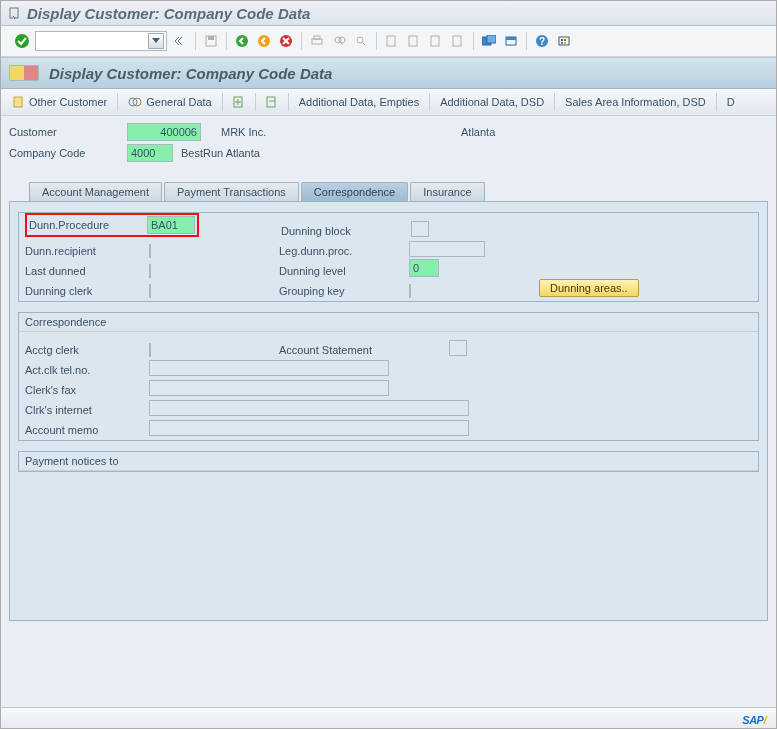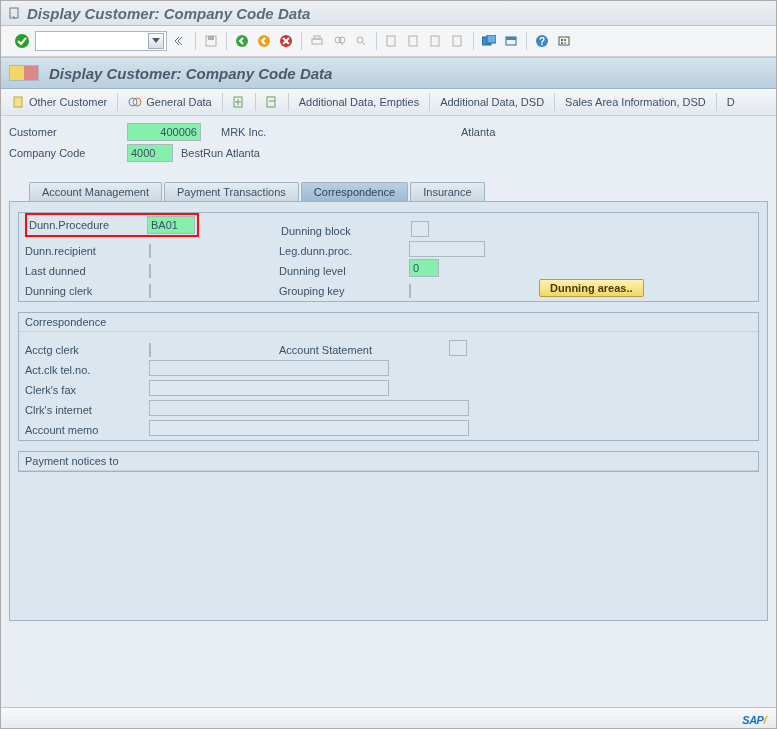--- a/index.html
+++ b/index.html
@@ -41,21 +41,21 @@
   .col3{width:130px;color:#3a5068;}
   .col4{width:90px;}
   .col5{flex:1;display:flex;justify-content:flex-start;padding-left:40px;}
   .fld{background:#dce7ef;border:1px solid #aab8c2;height:16px;box-sizing:border-box;}
   .fld.xs{width:18px;}
   .fld.md{width:98px;}
   .fld.lg{width:320px;}
   .fld.ml{width:110px;}
   .highlight{border:2px solid #e11;padding:1px 2px;display:inline-flex;align-items:center;}
   .highlight .col1{width:118px;}
-  .btn{background:linear-gradient(#fff2b0,#f2d766);border:1px solid #b89c3e;padding:2px 10px;color:#4a3a10;border-radius:2px;height:18px;box-sizing:border-box;display:flex;align-items:center;font-weight:bold;}
+  .btn{background:linear-gradient(#fff2b0,#f2d766);border:1px solid #b89c3e;padding:2px 10px;color:#4a3a10;border-radius:2px;height:18px;box-sizing:border-box;display:flex;align-items:center;}
   .chk{width:12px;height:12px;border:1px solid #9cb4c6;background:#dce7ef;margin-right:4px;}
   .gray{color:#8a98a4;}
   svg{display:block;}
 </style>
 </head>
 <body>
 
 <div class="window">
 
   <div class="titlebar">

